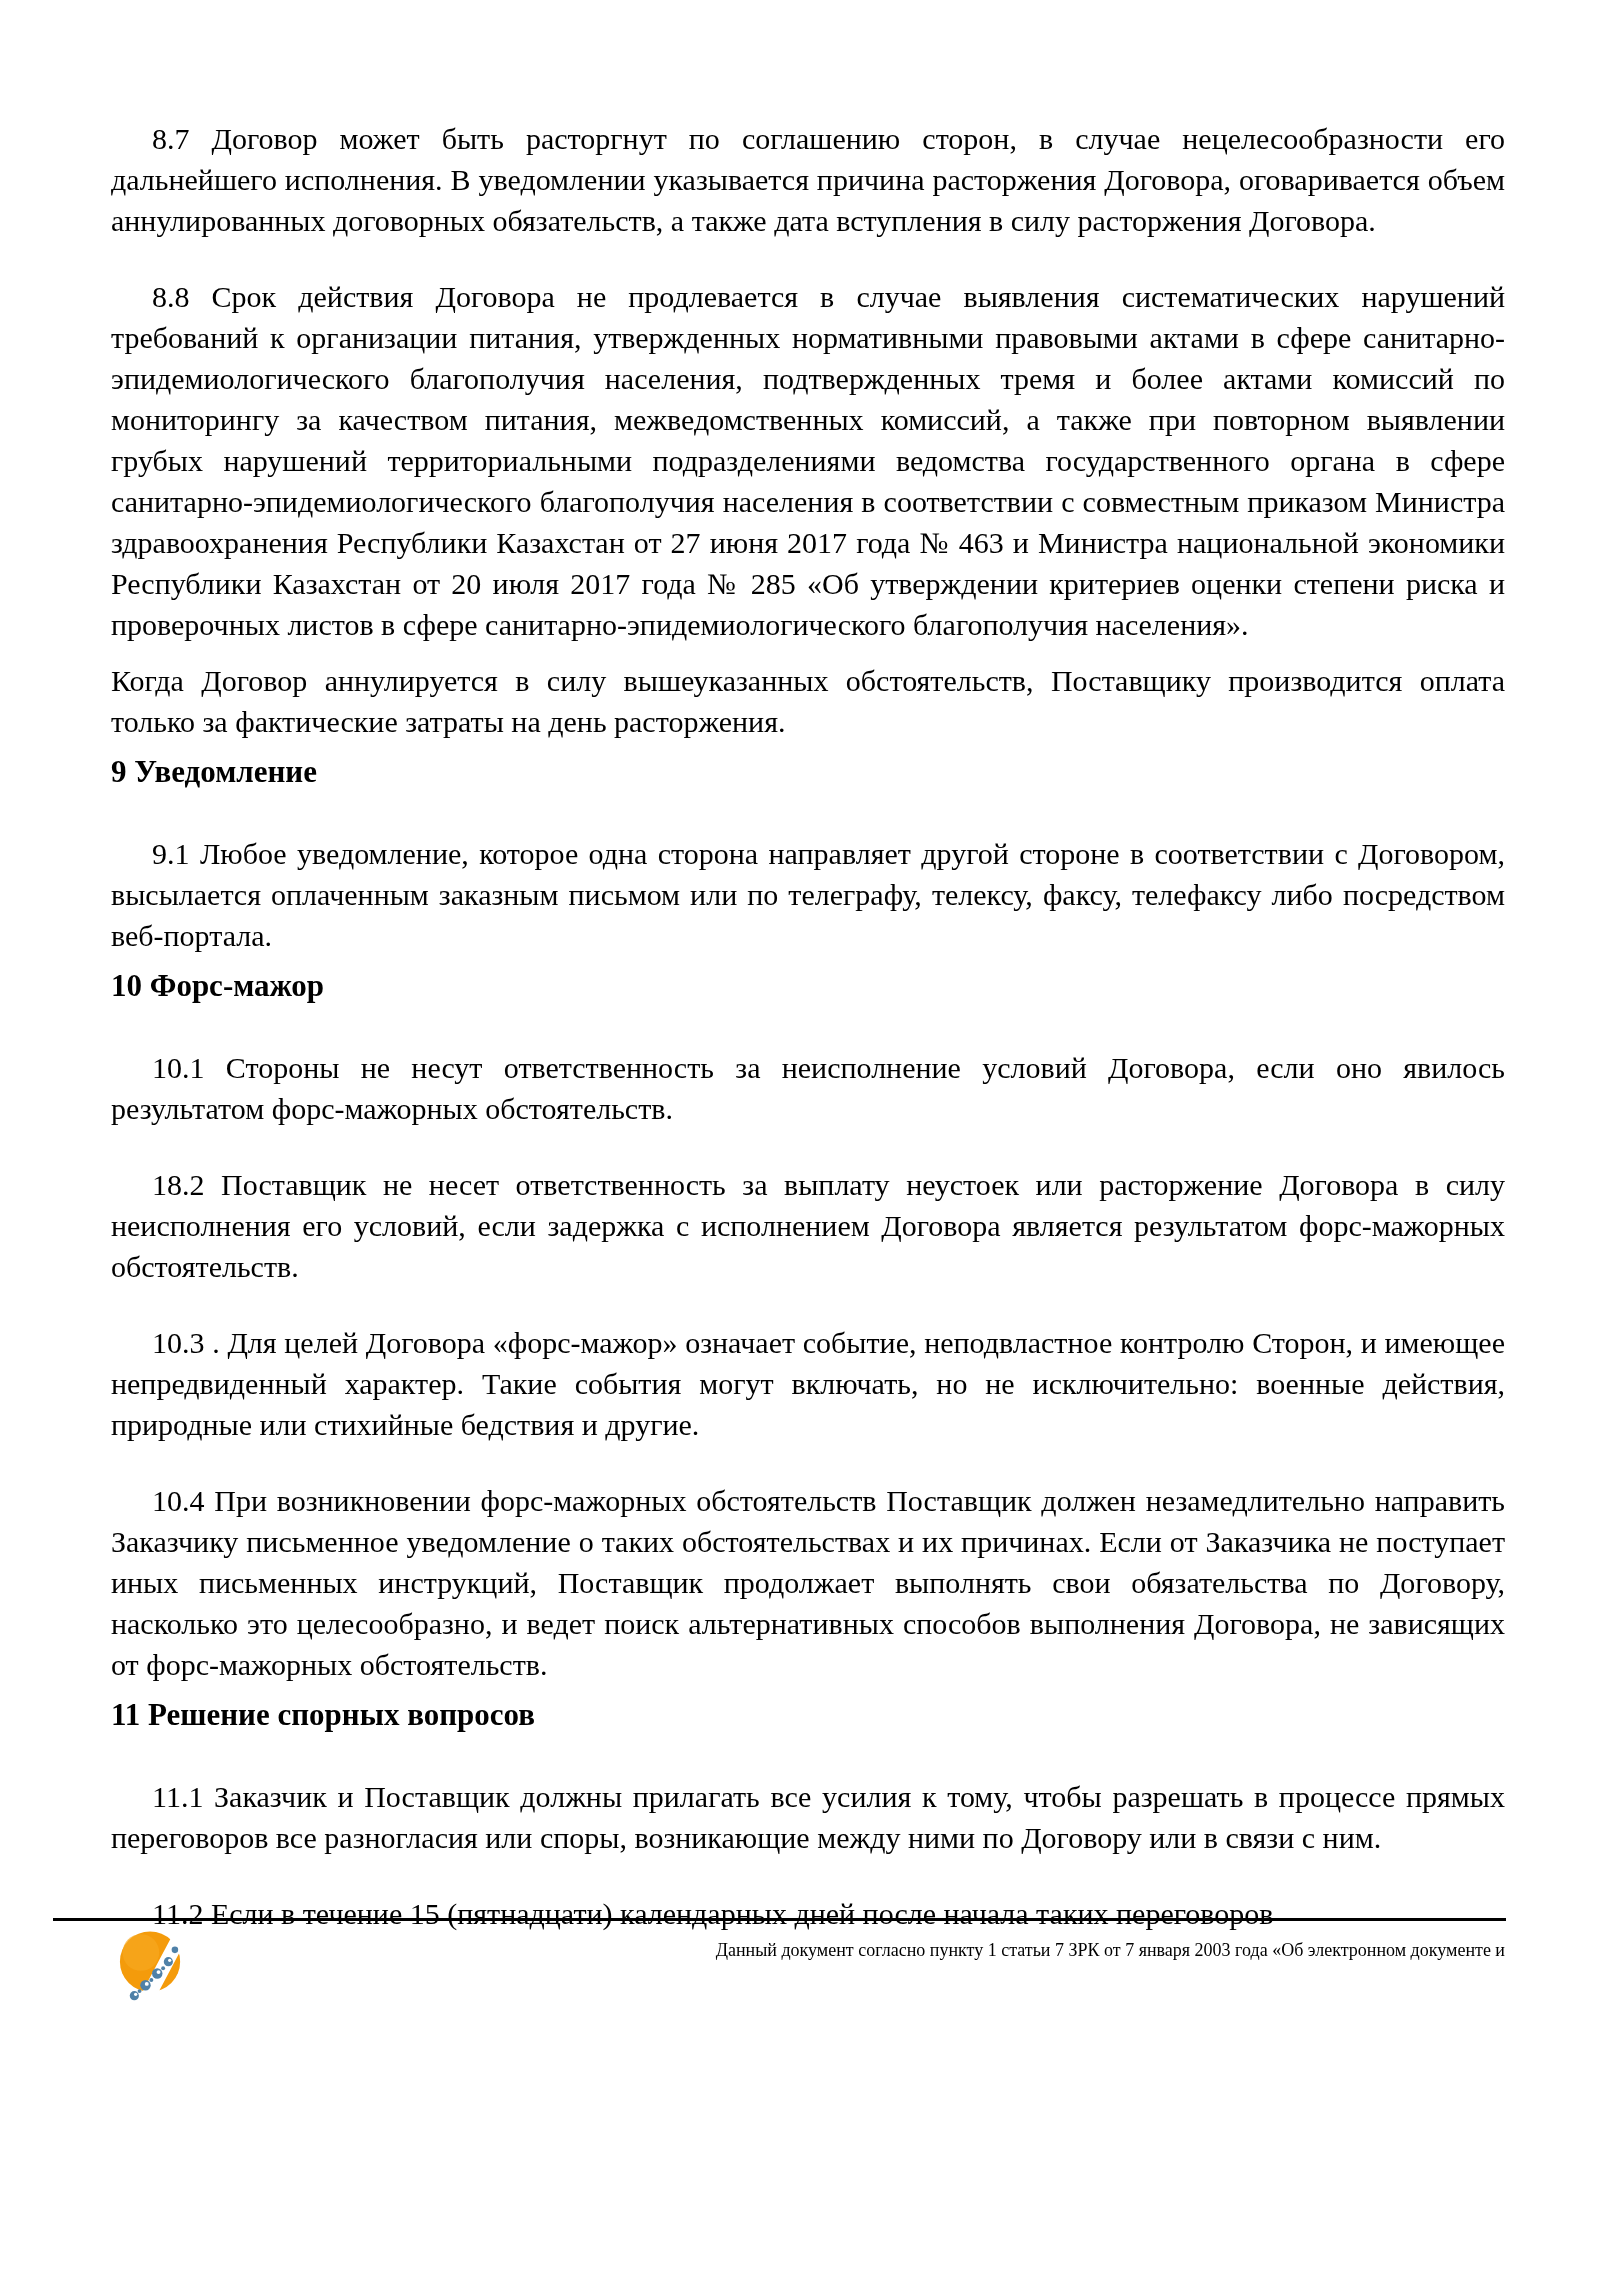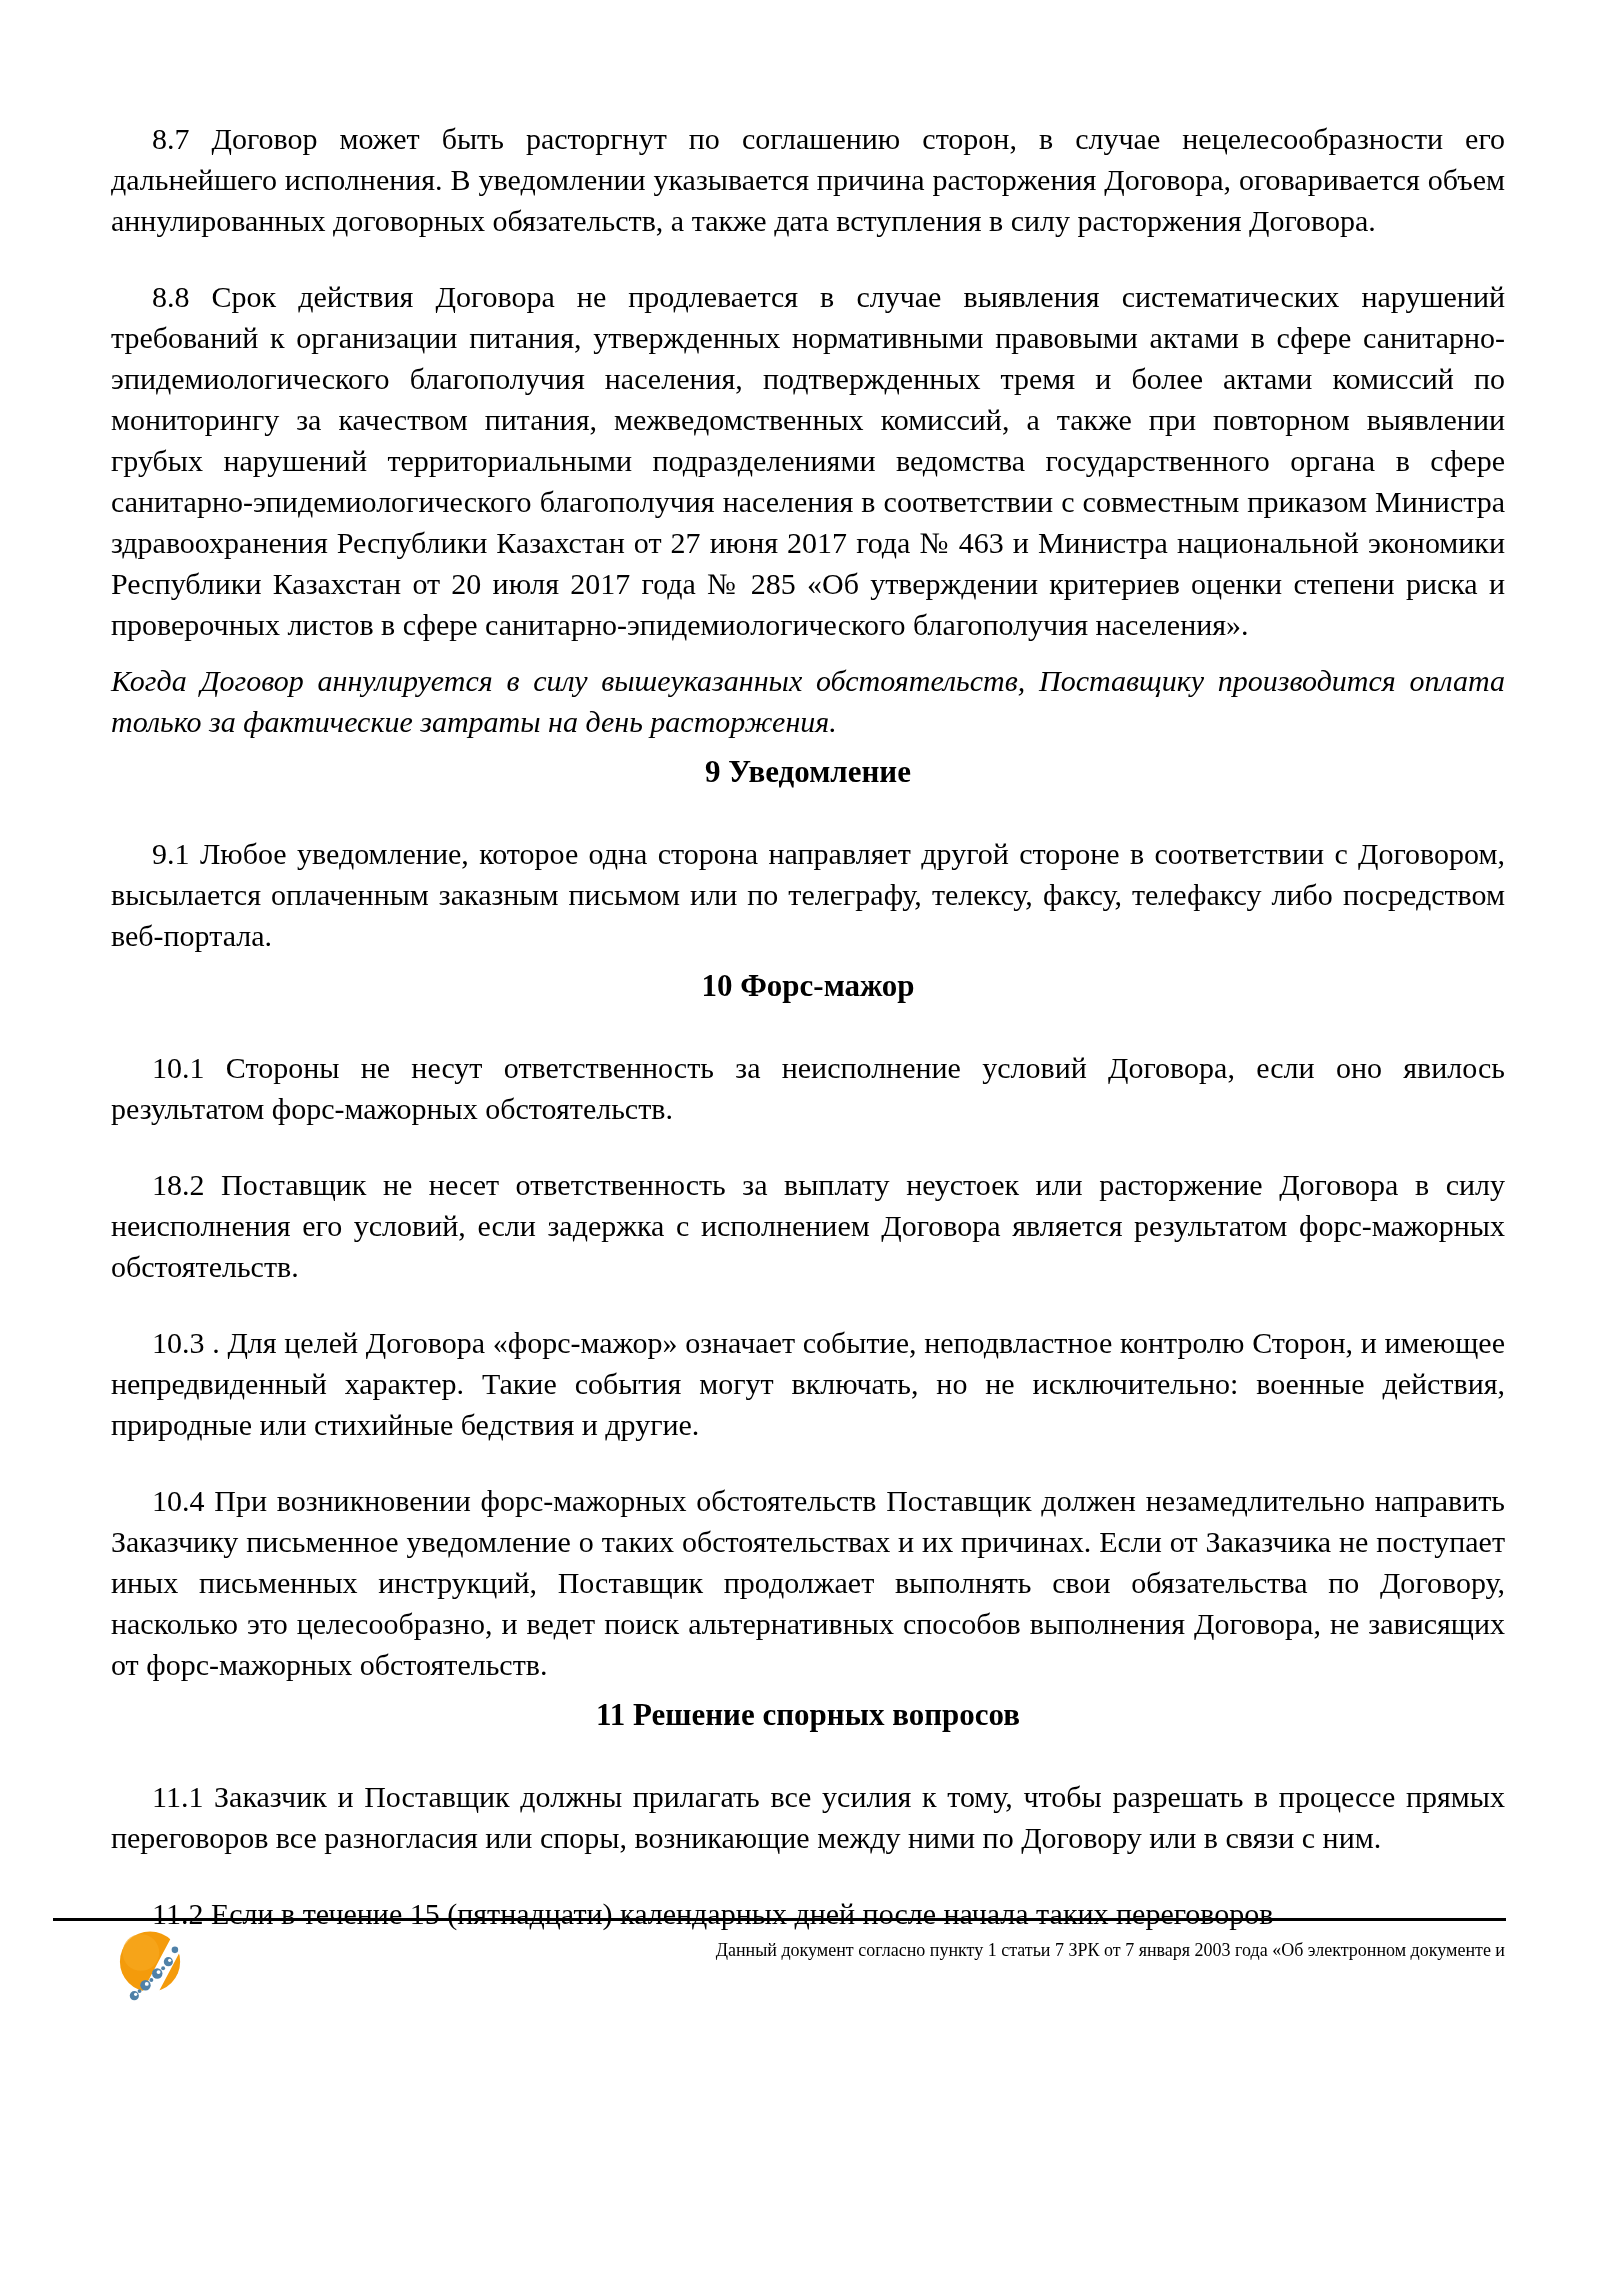--- a/index.html
+++ b/index.html
@@ -24,27 +24,25 @@
   .para {
     font-size: 30px;
     line-height: 41px;
     text-align: justify;
     text-indent: 41px;
     margin: 0 0 35px 0;
   }
   .para.flush {
     text-indent: 0;
     margin-top: -19.6px;
-    font-style: italic;
   }
   .heading {
     font-size: 31px;
     line-height: 41px;
     font-weight: 700;
-    text-align: center;
     margin: -26px 0 41px 0;
   }
   
   .para.struck {
     position: relative;
     margin-bottom: 8px;
   }
   .para.struck::after {
     content: "";
     position: absolute;

